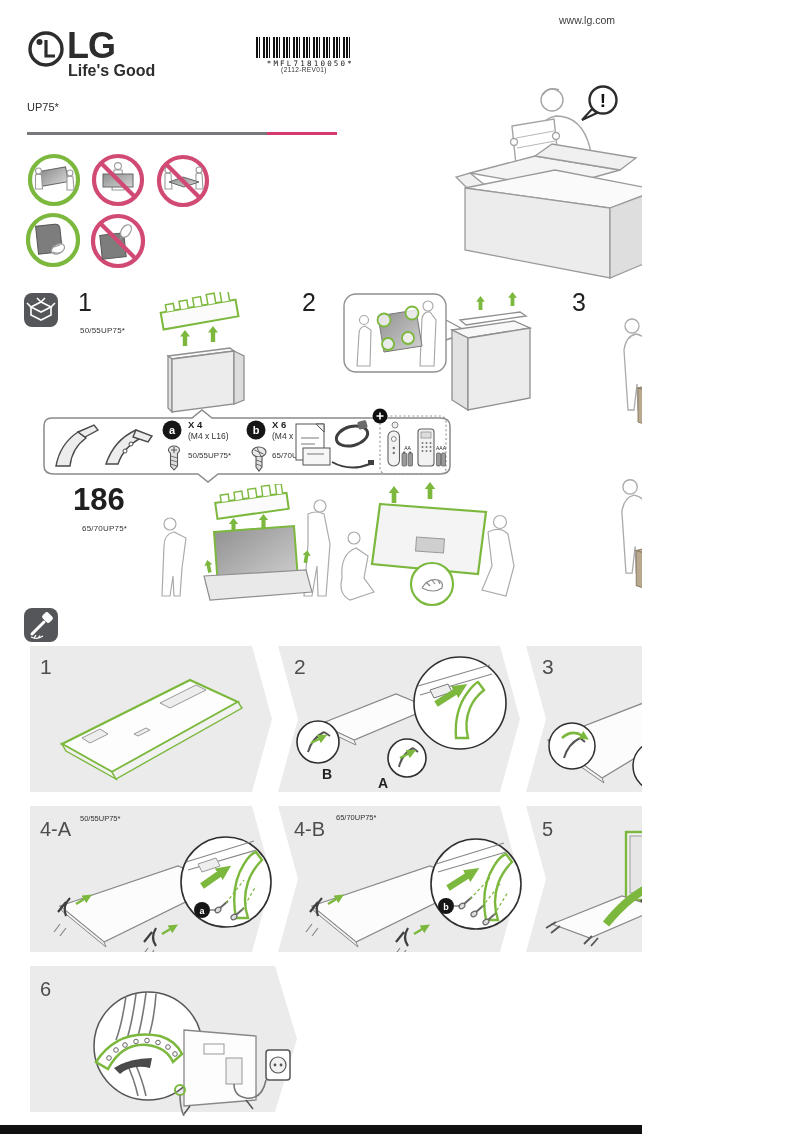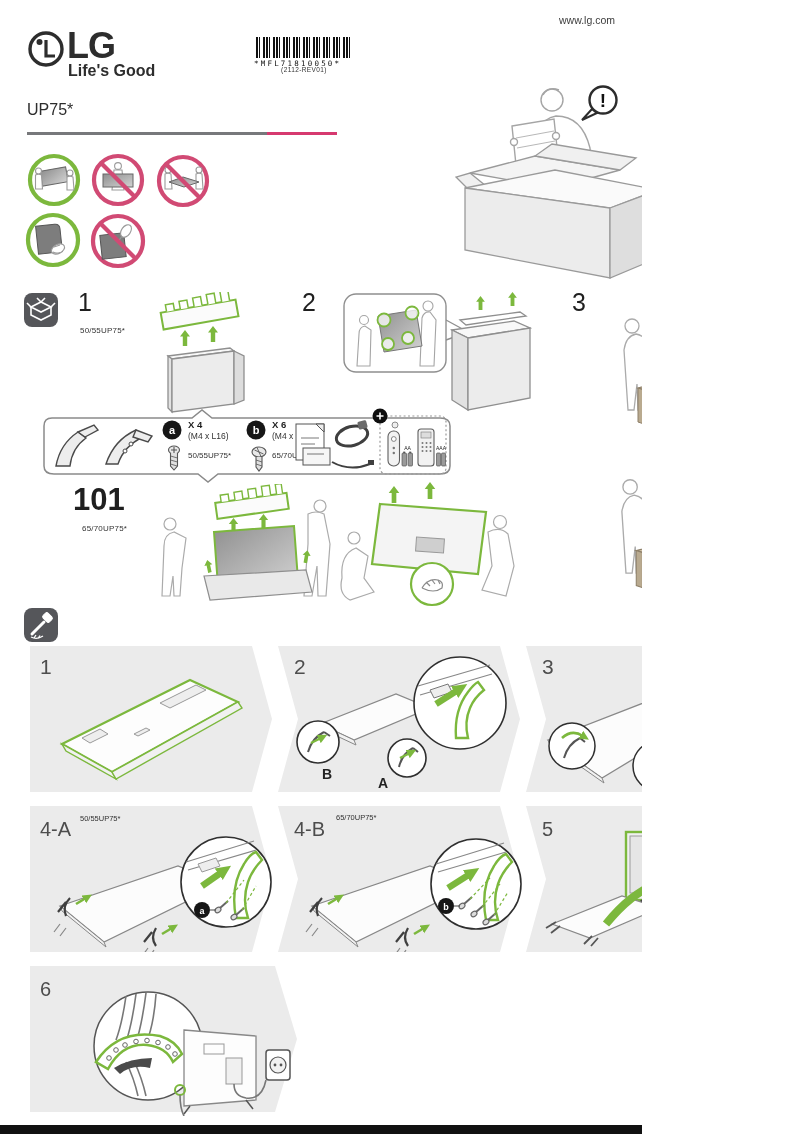--- a/index.html
+++ b/index.html
@@ -3,21 +3,21 @@
 <meta charset="utf-8">
 <style>
   html,body{margin:0;padding:0;background:#fff;}
   .page{position:relative;width:642px;height:1134px;background:#fff;overflow:hidden;
         font-family:"Liberation Sans",sans-serif;color:#222;}
   .abs{position:absolute;}
   .num{font-size:25px;font-weight:500;color:#1f1f1f;}
   .model{font-size:8px;color:#333;letter-spacing:0.2px;}
   .barcode{width:97px;height:21px;
     background:repeating-linear-gradient(90deg,#111 0 2px,#fff 2px 3px,#111 3px 4px,#fff 4px 7px,#111 7px 9px,#fff 9px 10px);}
-  .bctext{font-family:"DejaVu Sans Mono",monospace;font-size:7.5px;letter-spacing:2.2px;color:#111;text-align:left;width:100px;}
+  .bctext{font-family:"DejaVu Sans Mono",monospace;font-size:7.5px;letter-spacing:2.2px;color:#111;text-align:right;width:100px;}
   .bcrev{font-size:6.5px;color:#333;text-align:center;width:100px;letter-spacing:0.4px;}
   svg text{font-family:"Liberation Sans",sans-serif;}
   .pnum{font-size:21px;fill:#4d4d4d;}
 </style>
 </head>
 <body>
 
 <div class="page">
 
 <svg width="0" height="0" class="abs" aria-hidden="true">
@@ -47,21 +47,21 @@
   <path d="M19 10 V26 H28" fill="none" stroke="#2d2d2d" stroke-width="3.2"></path>
 </svg>
 <div class="abs" style="left:67px;top:25px;font-size:36px;font-weight:700;color:#2d2d2d;letter-spacing:-1px">LG</div>
 <div class="abs" style="left:68px;top:62px;font-size:16px;font-weight:600;color:#2d2d2d">Life's Good</div>
 
 <div class="abs barcode" style="left:256px;top:37px"></div>
 <div class="abs bctext" style="left:254px;top:59px">*MFL71810050*</div>
 <div class="abs bcrev" style="left:254px;top:66px">(2112-REV01)</div>
 
 <div class="abs" style="right:27px;top:14px;font-size:10.5px;color:#3c3c3c">www.lg.com</div>
-<div class="abs" style="left:27px;top:101px;font-size:16px;color:#2d2d2d">UP75*</div>
+<div class="abs" style="left:27px;top:101px;font-size:11px;color:#2d2d2d">UP75*</div>
 
 <div class="abs" style="left:27px;top:132px;width:240px;height:3px;background:#77787b"></div>
 <div class="abs" style="left:267px;top:132px;width:70px;height:3px;background:#d6396f"></div>
 
 <svg class="abs" style="left:26px;top:152px" width="56" height="56" viewBox="0 0 56 56">
   <circle cx="28" cy="28" r="24" fill="#fff" stroke="#7cb83d" stroke-width="4.2"></circle>
   <rect x="15" y="17" width="26" height="15" fill="url(#tvg)" stroke="#666" stroke-width="1" transform="rotate(-10 28 24)"></rect>
   <g stroke="#9b9b9b" fill="#fff" stroke-width="1.1">
     <circle cx="12.5" cy="19" r="3"></circle>
         <path d="M9.5 23 q3 -1.5 6 0 l1 14 h-7 z"></path>
@@ -304,21 +304,21 @@
       </g>
     </g>
     <g>
       <rect x="396.5" y="47" width="4" height="13" rx="1" fill="#9a9a9a" stroke="#555" stroke-width="0.7"></rect>
       <rect x="401.5" y="47" width="4" height="13" rx="1" fill="#9a9a9a" stroke="#555" stroke-width="0.7"></rect>
       <text x="401" y="44" font-size="5" fill="#222" text-anchor="middle">AAA</text>
     </g>
   </g>
 </svg>
 
-<div class="abs" style="left:73px;top:482px;font-size:31px;font-weight:700;color:#1f1f1f">101</div>
+<div class="abs" style="left:73px;top:482px;font-size:31px;font-weight:700;color:#1f1f1f">186</div>
 <div class="abs model" style="left:82px;top:524px">65/70UP75*</div>
 
 <svg class="abs" style="left:156px;top:484px" width="182" height="122" viewBox="0 0 182 122">
   <g stroke="#ababab" fill="#fff" stroke-width="1.2">
     <circle cx="14" cy="40" r="6"></circle>
     <path d="M6 112 L8 62 Q8 50 18 48 L30 54 L26 84 L24 112 H18 L17 92 L14 112 Z"></path>
     <circle cx="164" cy="22" r="6"></circle>
     <path d="M152 30 Q160 26 168 30 L174 60 L170 112 H162 L161 82 L156 112 H148 L152 60 Z"></path>
   </g>
   <g transform="rotate(-8 95 22)">

